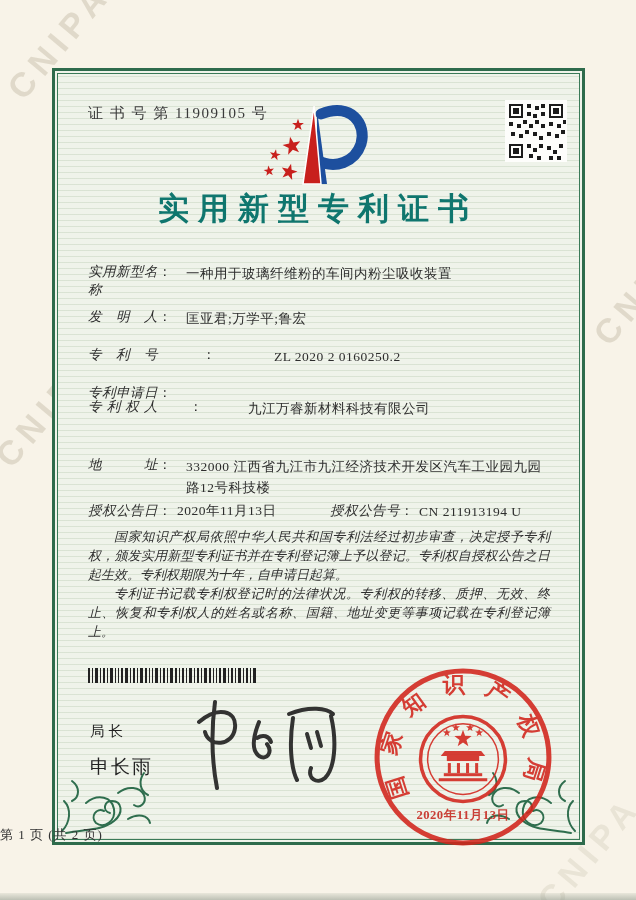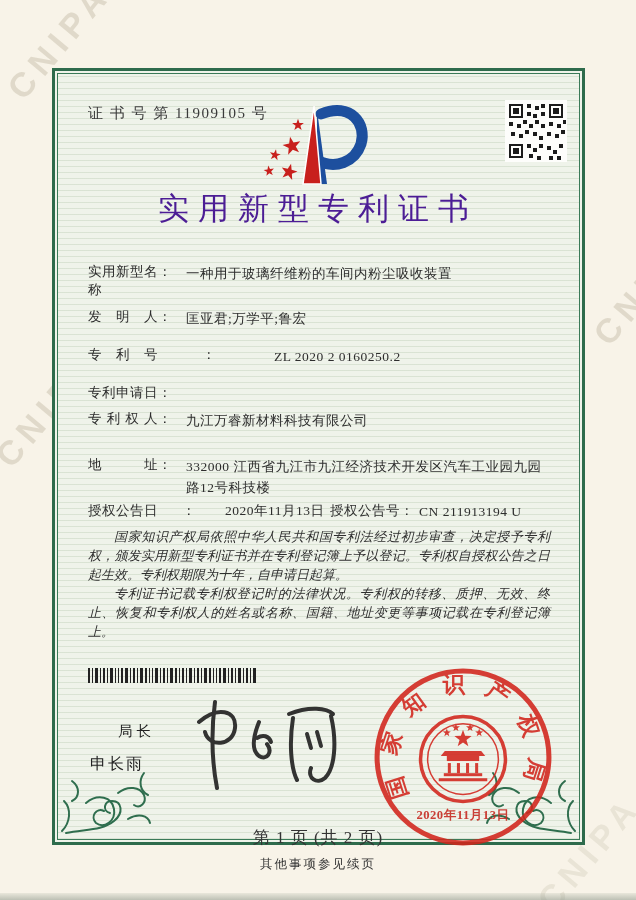--- a/index.html
+++ b/index.html
@@ -23,36 +23,36 @@
     box-sizing:border-box;border:1px solid #3a7a58;
     background-image:repeating-linear-gradient(0deg,
       rgba(167,190,160,0.30) 0px, rgba(167,190,160,0.30) 1px,
       rgba(255,255,255,0) 1px, rgba(255,255,255,0) 6px);}
   .corner-orn{position:absolute;width:96px;height:96px;pointer-events:none;}
   .corner-orn.bl{left:3px;bottom:3px;}
   .corner-orn.br{right:3px;bottom:3px;transform:scaleX(-1);}
   
   .abs{position:absolute;}
   .cert-no{left:88px;top:104px;font-size:15px;letter-spacing:1.5px;color:#3a3a3a;}
-  .title{left:0;top:188px;width:636px;text-align:center;font-size:31px;font-weight:normal;
-    letter-spacing:9px;color:#4c1d95;}
+  .title{left:0;top:188px;width:636px;text-align:center;font-size:31px;font-weight:bold;
+    letter-spacing:9px;color:#0f766e;}
   .field-row{left:88px;width:462px;display:flex;align-items:flex-start;
     font-size:13.5px;color:#2e2e2e;letter-spacing:0.5px;}
   .f-label{display:inline-block;width:70px;text-align:justify;text-align-last:justify;
-    flex:0 0 70px;}
+    flex:0 0 70px;font-style:italic;}
   .f-colon{flex:0 0 14px;}
   .f-value{margin-left:14px;width:368px;line-height:21px;}
   .pair2{position:absolute;left:242px;top:0;display:flex;align-items:flex-end;}
-  .grant-row{position:relative;gap:24px;}
+  .grant-row{position:relative;}
   .paras{left:88px;top:527px;width:462px;font-size:13px;line-height:19px;color:#2e2e2e;
     font-style:italic;text-align:justify;}
   .paras p{margin:0;text-indent:2em;}
-  .director-title{left:90px;top:722px;font-size:14.5px;letter-spacing:4px;color:#222;margin-left:28px;}
-  .director-name{left:90px;top:754px;font-size:16px;letter-spacing:2px;color:#222;}
-  .page-indicator{left:0;top:826px;width:636px;text-align:center;font-size:17px;
+  .director-title{left:90px;top:722px;font-size:14.5px;letter-spacing:4px;color:#222;}
+  .director-name{left:90px;top:754px;font-size:19px;letter-spacing:2px;color:#222;}
+  .page-indicator{left:0;top:826px;width:636px;font-size:13px;
     letter-spacing:1px;color:#333;}
   .cont-note{left:0;top:856px;width:636px;text-align:center;font-size:12.5px;
     letter-spacing:2px;color:#333;}
   svg{display:block;}
 </style>
 </head>
 <body>
 
 <div class="page">
 
@@ -169,21 +169,21 @@
   </div>
   <div class="abs field-row" style="top:346px;gap:44px;">
     <span class="f-label">专利号</span>
       <span class="f-colon">：</span>
     <span class="f-value">ZL 2020 2 0160250.2</span>
   </div>
   <div class="abs field-row" style="top:384px;">
     <span class="f-label">专利申请日</span>
       <span class="f-colon">：</span>
   </div>
-  <div class="abs field-row" style="top:410px;">
+  <div class="abs field-row" style="top:398px;gap:31px;">
     <span class="f-label">专利权人</span>
       <span class="f-colon">：</span>
     <span class="f-value">九江万睿新材料科技有限公司</span>
   </div>
   <div class="abs field-row" style="top:456px;">
     <span class="f-label">地址</span>
       <span class="f-colon">：</span>
     <span class="f-value">332000 江西省九江市九江经济技术开发区汽车工业园九园路12号科技楼</span>
   </div>
   <div class="abs field-row grant-row" style="top:502px;">
@@ -296,16 +296,15 @@
           <rect x="12" y="4" width="3" height="10"></rect>
           <rect x="-19" y="14" width="38" height="3"></rect>
           <rect x="-24" y="19" width="48" height="3"></rect>
         </g>
       </g>
       <text x="92" y="153" text-anchor="middle" font-size="12.5" font-weight="bold" fill="#c6271e" letter-spacing="0.5" font-family="'Liberation Serif','DejaVu Serif',serif">2020年11月13日</text>
     </g>
   </svg>
 
   <div class="abs page-indicator">第 1 页 (共 2 页)</div>
-  <div class="abs cont-note">其他事项参见续页</div>
 
   <div class="page-edge"></div>
 </div>
 
 </body></html>

